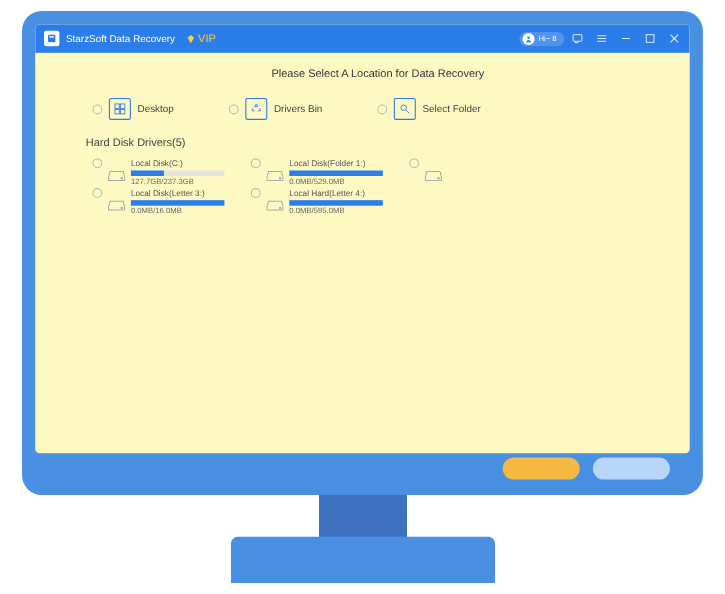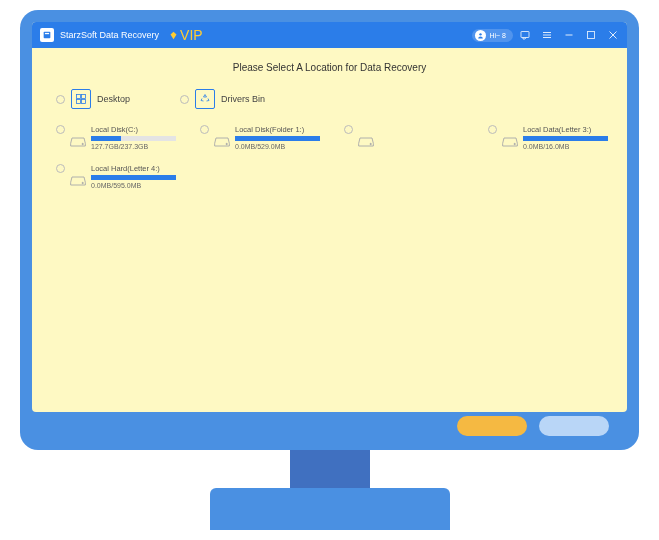--- a/index.html
+++ b/index.html
@@ -80,21 +80,21 @@
     margin-right: 6px;
     display: flex;
     align-items: center;
     justify-content: center;
   }
   .app-logo svg { width: 10px; height: 10px; }
   .title-text { font-weight: 500; }
   .vip-badge {
     margin-left: 10px;
     color: #ffcc33;
-    font-size: 14px;
+    font-size: 10px;
     display: flex;
     align-items: center;
     gap: 2px;
   }
   .titlebar-spacer { flex: 1; }
   .user-pill {
     background: rgba(255,255,255,0.18);
     border-radius: 9px;
     padding: 1px 7px 1px 3px;
     display: flex;
@@ -125,20 +125,21 @@
     align-items: center;
     justify-content: center;
     cursor: pointer;
     color: rgba(255,255,255,0.85);
   }
   .win-icon svg { width: 12px; height: 12px; stroke: currentColor; }
   .content {
     flex: 1;
     padding: 14px 18px;
     color: #333;
+    margin-left: 28px;
   }
   .heading {
     text-align: center;
     font-size: 10px;
     color: #333;
     margin-bottom: 16px;
   }
   .section-label {
     font-size: 10px;
     color: #444;
@@ -171,21 +172,21 @@
     display: flex;
     align-items: center;
     justify-content: center;
     color: #2b7de9;
   }
   .qa-icon-box svg { width: 12px; height: 12px; }
   .qa-label { font-size: 9px; color: #444; }
   .disk-grid {
     display: flex;
     flex-wrap: wrap;
-    gap: 14px 24px;
+    gap: 2px 24px;
     padding-left: 6px;
   }
   .disk-item {
     display: flex;
     align-items: flex-start;
     gap: 5px;
     width: 120px;
     cursor: pointer;
   }
   .disk-icon {
@@ -297,22 +298,33 @@
           <span class="qa-icon-box">
             <svg viewBox="0 0 24 24" fill="none" stroke="#2b7de9" stroke-width="1.6">
                 <path d="M12 3l3 5h-6z"></path>
                 <path d="M6 11l-2 4 5 1"></path>
                 <path d="M18 11l2 4-5 1"></path>
               </svg>
           </span>
           <span class="qa-label">Drivers Bin</span>
         </div>
 
+        <div class="qa-item">
+          <span class="radio-dot"></span>
+          <span class="qa-icon-box">
+            <svg viewBox="0 0 24 24" fill="none" stroke="#2b7de9" stroke-width="1.6">
+                <circle cx="10" cy="10" r="5"></circle>
+                <line x1="14" y1="14" x2="20" y2="20"></line>
+              </svg>
+          </span>
+          <span class="qa-label">Select Folder</span>
+        </div>
       </div>
 
+      <div class="section-label">Hard Disk Drivers(5)</div>
       <div class="disk-grid">
 
         <div class="disk-item">
           <span class="radio-dot"></span>
           <span class="disk-icon">
             <svg viewBox="0 0 24 16" fill="none" stroke="#aaa" stroke-width="1.4">
                 <path d="M3 2h18l2 8v4H1v-4z"></path>
                 <circle cx="19" cy="11" r="1" fill="#aaa"></circle>
               </svg>
           </span>
@@ -354,21 +366,21 @@
 
         <div class="disk-item">
           <span class="radio-dot"></span>
           <span class="disk-icon">
             <svg viewBox="0 0 24 16" fill="none" stroke="#aaa" stroke-width="1.4">
                 <path d="M3 2h18l2 8v4H1v-4z"></path>
                 <circle cx="19" cy="11" r="1" fill="#aaa"></circle>
               </svg>
           </span>
           <div class="disk-info">
-            <div class="disk-name">Local Data(Letter 3:)</div>
+            <div class="disk-name">Local Disk(Letter 3:)</div>
             <div class="disk-bar">
                 <div class="disk-fill" style="width:100%"></div>
               </div>
             <div class="disk-size">0.0MB/16.0MB</div>
           </div>
         </div>
 
         <div class="disk-item">
           <span class="radio-dot"></span>
           <span class="disk-icon">

